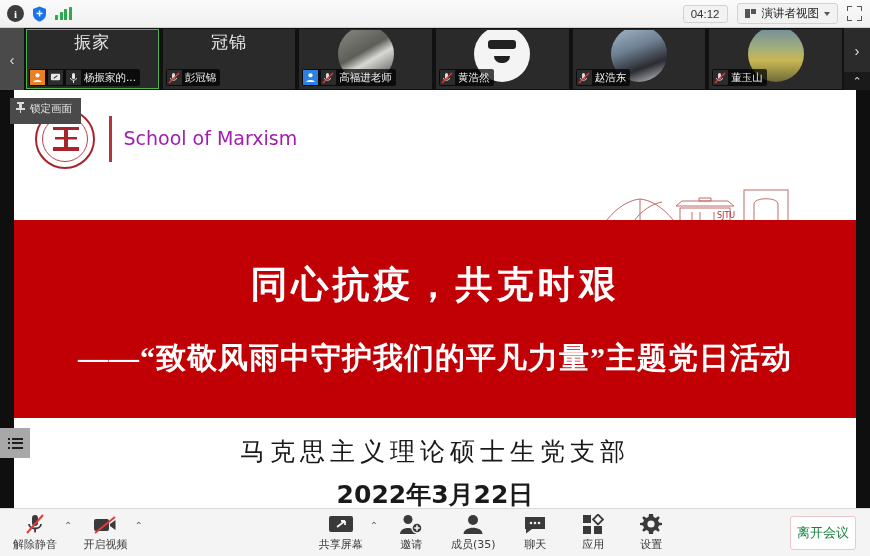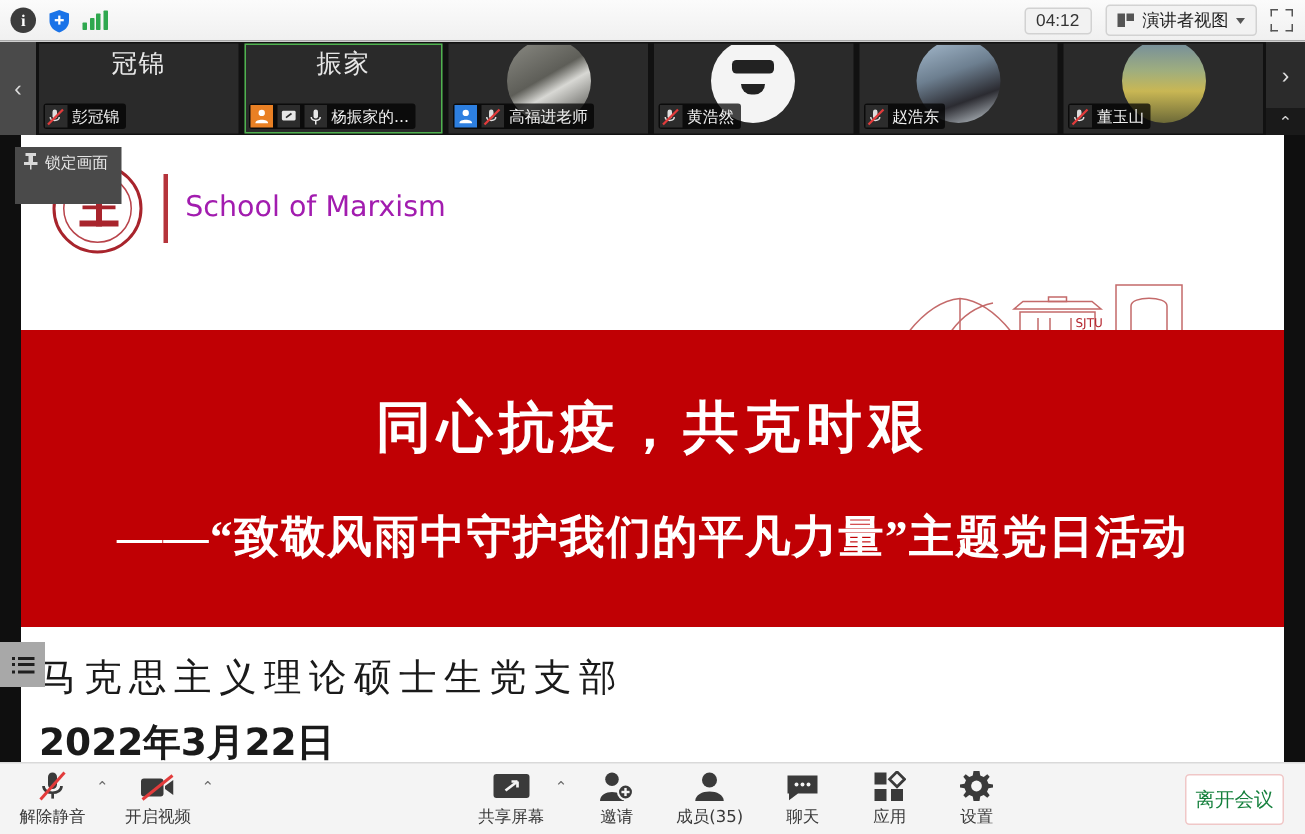--- a/index.html
+++ b/index.html
@@ -94,37 +94,37 @@
       linear-gradient(#a8242c,#a8242c) 11px 3px/4px 21px no-repeat,
       linear-gradient(#a8242c,#a8242c) 2px 10px/22px 2.5px no-repeat,
       linear-gradient(#a8242c,#a8242c) 0 20px/26px 4px no-repeat; }
   .logo-div { width:2.5px; height:46px; background:#b5343b; margin:0 12px 0 14px; }
   .logo-txt .cn { font-size:26px; font-weight:bold; color:#b5262e;
     letter-spacing:2px; line-height:1.12; font-family:"DejaVu Sans",sans-serif; }
   .logo-txt .en { font-size:19px; color:#a21caf; line-height:1.12;
     font-family:"DejaVu Sans",sans-serif; }
 
   .lockbtn { position:absolute; left:10px; top:8px; background:#4a4a4a;
-    color:#e6e6e6; font-size:10.5px; padding:4px 9px 20px 6px; display:flex;
+    color:#e6e6e6; font-size:10.5px; padding:4px 9px 8px 6px; display:flex;
     align-items:flex-start; gap:5px; z-index:5; font-family:"DejaVu Sans",sans-serif; }
   .pin { width:9px; height:11px; position:relative; flex:0 0 9px; }
   .pin b { position:absolute; background:#d9d9d9; display:block; }
 
   .skyline { position:absolute; right:52px; bottom:0; width:200px; height:40px; }
   .rule { position:absolute; left:0; right:0; bottom:0; height:1.5px; background:#d9bfbf; }
   .hr-wrap { position:absolute; left:0; right:0; top:90px; height:42px; }
 
   .band { position:absolute; left:0; right:0; top:130px; height:198px;
     background:#c00004; }
   .band .t1 { text-align:center; color:#fff; font-size:37px; font-weight:bold;
     letter-spacing:4px; margin-top:40px; font-family:"DejaVu Sans",sans-serif; }
   .band .t2 { text-align:center; color:#fff; font-size:30px; font-weight:bold;
     letter-spacing:1px; margin-top:28px; font-family:Liberation Serif, serif; }
 
-  .footer { position:absolute; left:0; right:0; top:345px; text-align:left;margin-left:12px; }
+  .footer { position:absolute; left:0; right:0; top:345px; text-align:center; }
   .footer .f1 { font-size:25px; color:#1a1a1a; letter-spacing:5px;
     font-family:"DejaVu Serif","Liberation Serif",serif; }
   .footer .f2 { font-size:25px; color:#1a1a1a; margin-top:10px; font-weight:bold;
     font-family:"DejaVu Sans",sans-serif; }
 
   .sidetab { position:absolute; left:0; top:338px; width:30px; height:30px;
     background:#a8a8a8; display:flex; align-items:center; justify-content:center;
     z-index:6; }
   .sidetab b { display:block; width:15px; height:11px; position:relative; }
 
@@ -182,57 +182,57 @@
           <b></b>
           <b></b>
         </div>
     </div>
   </div>
 
   <div class="strip">
     <div class="nav">‹</div>
     <div class="tiles">
 
+      <div class="tile active">
+        <div class="bigname">振家</div>
+        <div class="lbl">
+          <span class="badge orange">
+            <svg width="11" height="11" viewBox="0 0 12 12">
+                <circle cx="6" cy="3.6" r="2.3" fill="#fff"></circle>
+                <path d="M1.4 11 C1.4 7.8 10.6 7.8 10.6 11 Z" fill="#fff"></path>
+              </svg>
+          </span>
+          <span class="badge dark">
+            <svg width="11" height="11" viewBox="0 0 12 12">
+                <rect x="1" y="2" width="10" height="7" rx="1" fill="#e8e8e8"></rect>
+                <path d="M4 7 L8 4" stroke="#2c2c2c" stroke-width="1.2" fill="none"></path>
+              </svg>
+          </span>
+          <span class="badge dark">
+            <svg width="9" height="12" viewBox="0 0 9 12">
+                <rect x="3" y="1" width="3" height="6" rx="1.5" fill="#e8e8e8"></rect>
+                <path d="M1.5 6 C1.5 9 7.5 9 7.5 6" stroke="#e8e8e8" stroke-width="1" fill="none"></path>
+                <rect x="4" y="8.6" width="1" height="2.4" fill="#e8e8e8"></rect>
+              </svg>
+          </span>
+          <span class="nm">杨振家的...</span>
+        </div>
+      </div>
+
       <div class="tile">
         <div class="bigname">冠锦</div>
         <div class="lbl">
           <span class="badge dark">
             <svg width="13" height="12" viewBox="0 0 13 12">
                 <rect x="4" y="1" width="3" height="6" rx="1.5" fill="#ddd"></rect>
                 <path d="M2.5 6 C2.5 9 8.5 9 8.5 6" stroke="#ddd" stroke-width="1" fill="none"></path>
                 <line x1="1" y1="11" x2="11" y2="1" stroke="#e23b3b" stroke-width="1.5"></line>
               </svg>
           </span>
           <span class="nm">彭冠锦</span>
-        </div>
-      </div>
-
-      <div class="tile active">
-        <div class="bigname">振家</div>
-        <div class="lbl">
-          <span class="badge orange">
-            <svg width="11" height="11" viewBox="0 0 12 12">
-                <circle cx="6" cy="3.6" r="2.3" fill="#fff"></circle>
-                <path d="M1.4 11 C1.4 7.8 10.6 7.8 10.6 11 Z" fill="#fff"></path>
-              </svg>
-          </span>
-          <span class="badge dark">
-            <svg width="11" height="11" viewBox="0 0 12 12">
-                <rect x="1" y="2" width="10" height="7" rx="1" fill="#e8e8e8"></rect>
-                <path d="M4 7 L8 4" stroke="#2c2c2c" stroke-width="1.2" fill="none"></path>
-              </svg>
-          </span>
-          <span class="badge dark">
-            <svg width="9" height="12" viewBox="0 0 9 12">
-                <rect x="3" y="1" width="3" height="6" rx="1.5" fill="#e8e8e8"></rect>
-                <path d="M1.5 6 C1.5 9 7.5 9 7.5 6" stroke="#e8e8e8" stroke-width="1" fill="none"></path>
-                <rect x="4" y="8.6" width="1" height="2.4" fill="#e8e8e8"></rect>
-              </svg>
-          </span>
-          <span class="nm">杨振家的...</span>
         </div>
       </div>
 
       <div class="tile">
         <div class="ph p3"></div>
         <div class="lbl">
           <span class="badge blue">
             <svg width="11" height="11" viewBox="0 0 12 12">
                 <circle cx="6" cy="3.6" r="2.3" fill="#fff"></circle>
                 <path d="M1.4 11 C1.4 7.8 10.6 7.8 10.6 11 Z" fill="#fff"></path>

